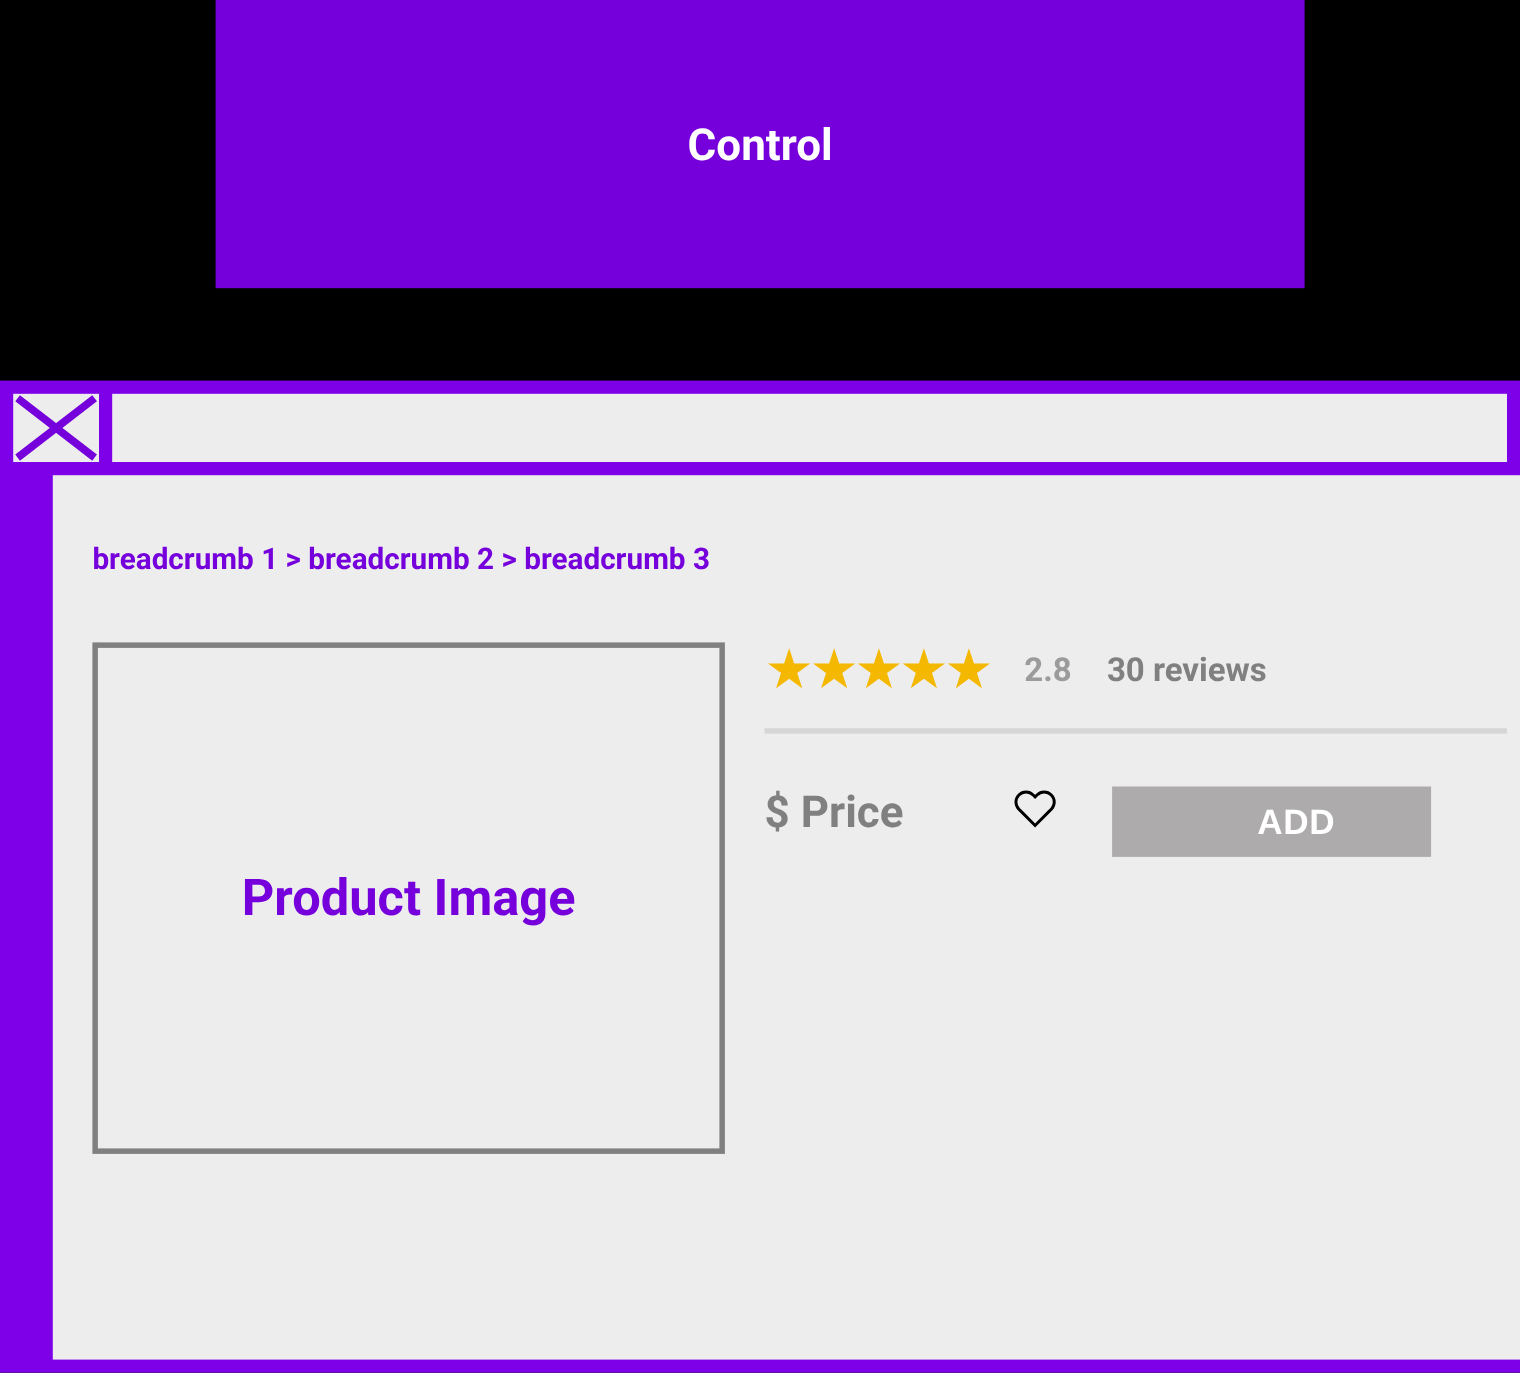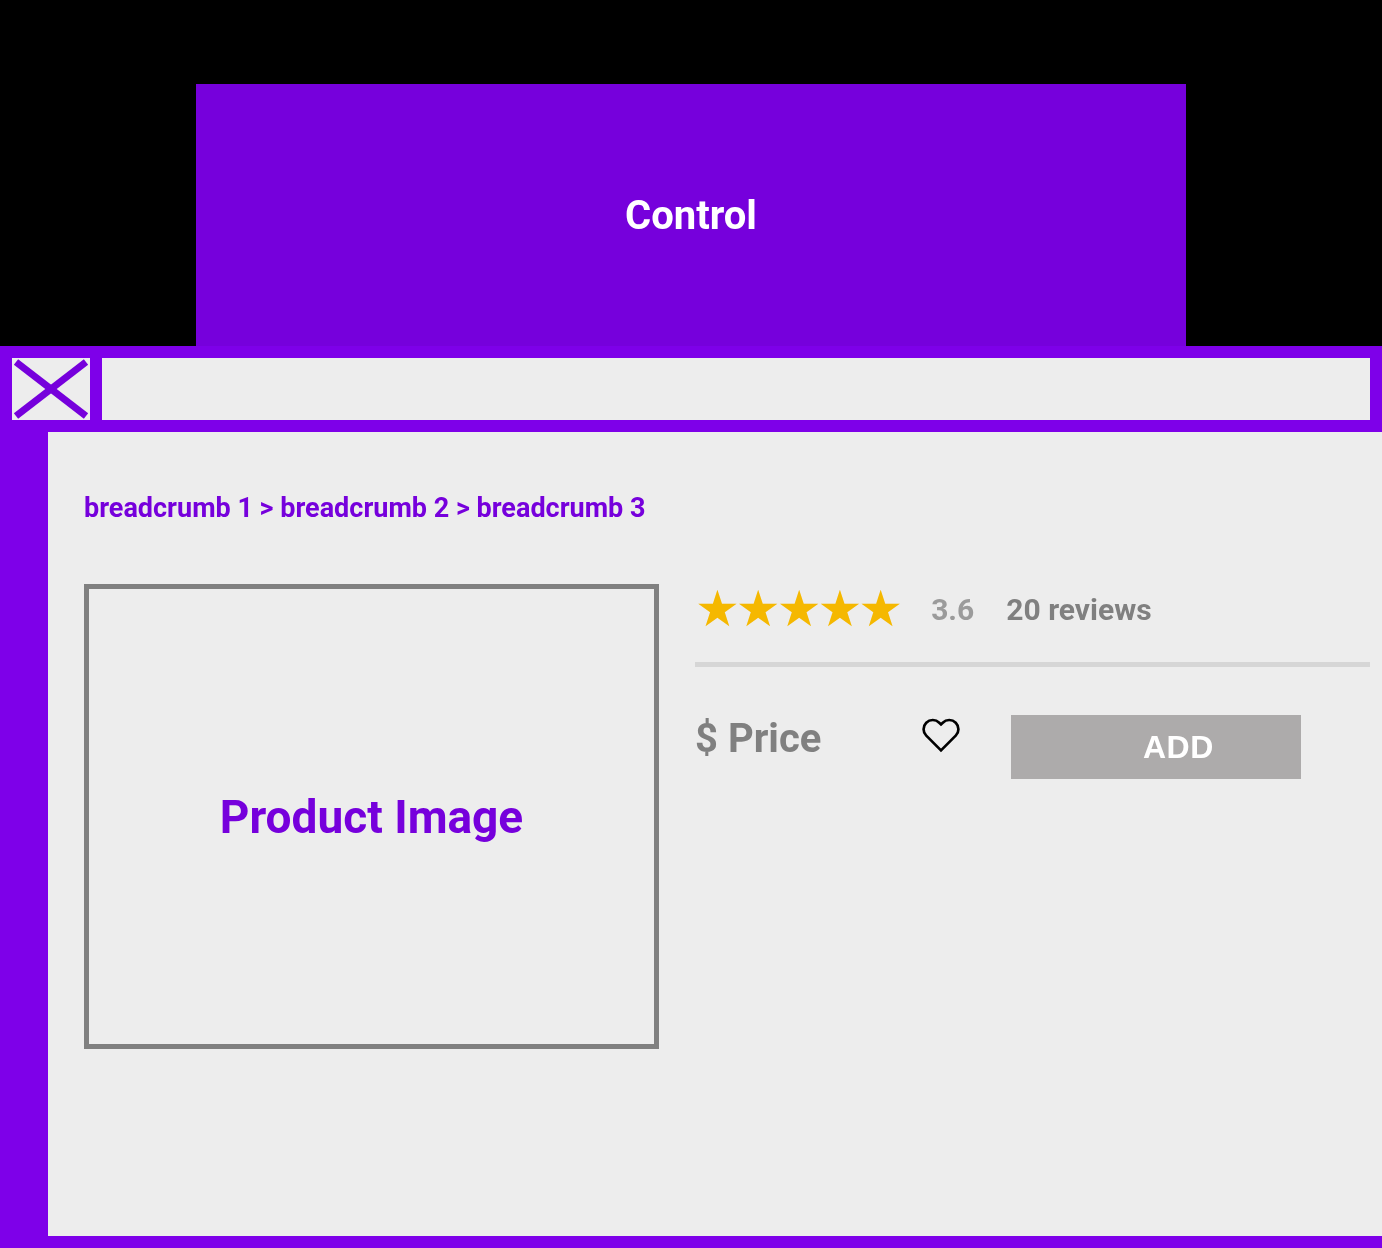--- a/index.html
+++ b/index.html
@@ -13,21 +13,21 @@
       width: 1382px;
       height: 1248px;
       overflow: hidden;
     }
     .top-section {
       width: 100%;
       height: 346px;
       background: #000;
       display: flex;
       justify-content: center;
-      align-items: flex-end;
+      align-items: flex-start;
       padding-top: 0;
     }
     .control-banner {
       width: 990px;
       height: 262px;
       background: #7600dc;
       display: flex;
       align-items: center;
       justify-content: center;
       margin-top: 0;
@@ -196,22 +196,22 @@
 
     <div class="product-row">
       <div class="product-image-box">
         <span class="product-image-label">Product Image</span>
       </div>
 
       <div class="product-details">
 
         <div class="rating-row">
           <span class="stars">★★★★★</span>
-          <span class="rating-value">3.6</span>
-          <span class="review-count">20 reviews</span>
+          <span class="rating-value">2.8</span>
+          <span class="review-count">30 reviews</span>
         </div>
 
         <div class="action-row">
           <span class="price">$ Price</span>
           <div class="heart-icon">
             <svg viewBox="0 0 24 24" fill="none" stroke="#000" stroke-width="1.6">
               <path d="M20.84 4.61a5.5 5.5 0 0 0-7.78 0L12 5.67l-1.06-1.06a5.5 5.5 0 0 0-7.78 7.78l1.06 1.06L12 21.23l7.78-7.78 1.06-1.06a5.5 5.5 0 0 0 0-7.78z"></path>
             </svg>
           </div>
           <button class="add-button">ADD</button>

